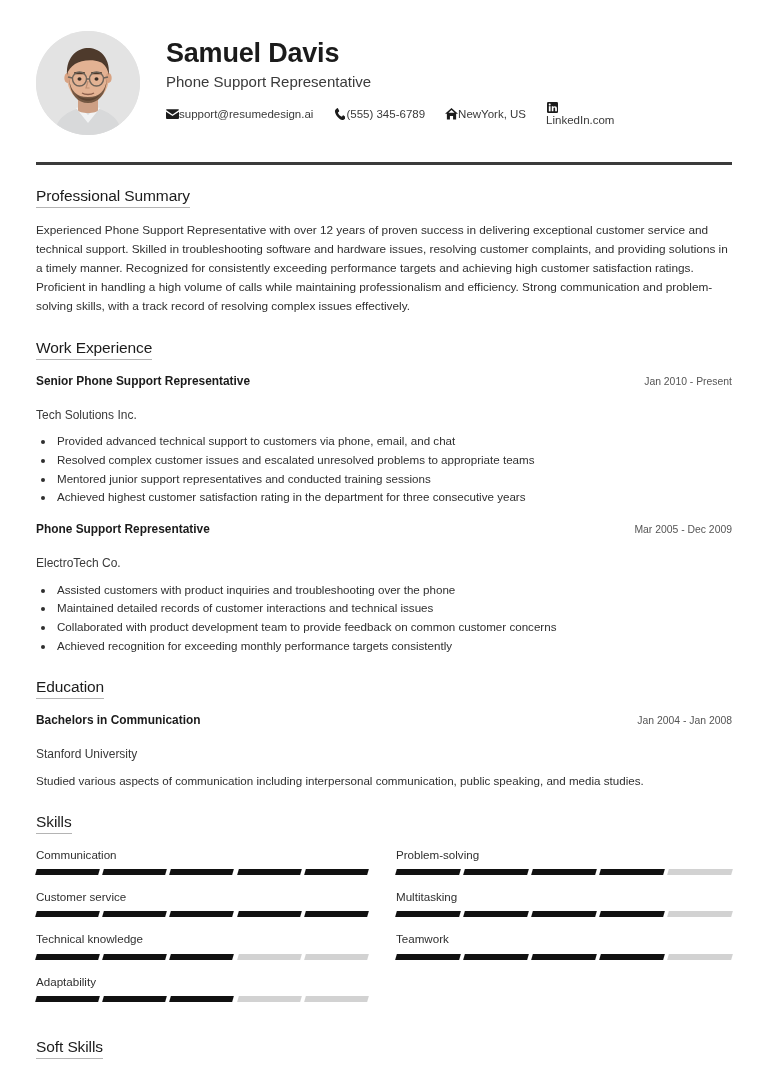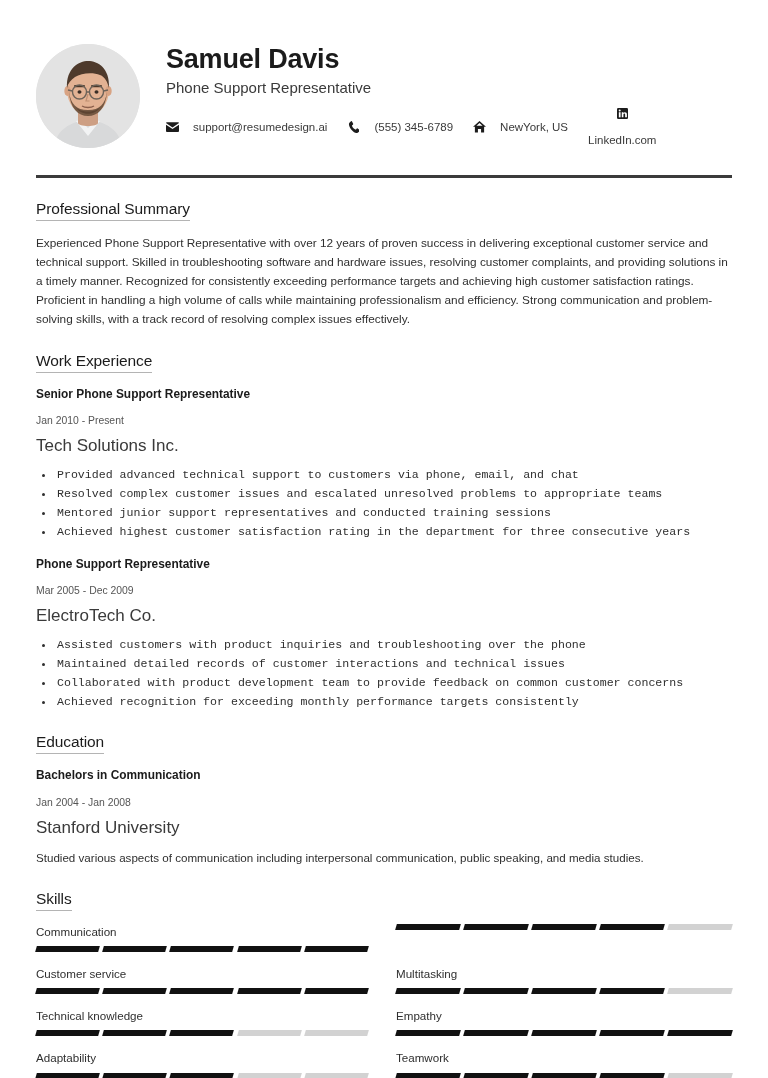--- a/index.html
+++ b/index.html
@@ -18,21 +18,21 @@
     width: 768px; height: 1078px;
     padding: 0 36px;
     background: #ffffff;
     position: relative;
   }
 
   
   .header {
     display: flex;
     align-items: center;
-    padding-top: 44px;
+    padding-top: 31px;
     padding-bottom: 0;
     gap: 26px;
   }
   .avatar-wrap {
     width: 104px; height: 104px;
     border-radius: 50%;
     background: #e2e2e2;
     overflow: hidden;
     flex: none;
     position: relative;
@@ -56,22 +56,22 @@
   .contacts {
     display: flex;
     align-items: center;
     flex-wrap: wrap;
     gap: 0;
     font-size: 11.5px;
     color: #3a3a3a;
   }
   .contact {
     display: inline-flex;
-    align-items: center;
-    gap: 14px;
+    align-items: flex-start;
+    gap: 0;
     margin-right: 20px;
     white-space: nowrap;
   }
   .contact:last-child { margin-right: 18px; flex-direction: column; }
   .contact .ci { display: inline-flex; width: 13px; height: 12px; align-items: center; justify-content: center; }
   .contact .ci svg { display: block; fill: #1c1c1c; }
 
   .head-rule {
     height: 3px;
     background: #3b3b3b;
@@ -100,45 +100,43 @@
   }
 
   
   .entry { margin-bottom: 14px; }
   .entry:last-child { margin-bottom: 0; }
   .entry-head {
     display: flex;
     align-items: baseline;
     justify-content: space-between;
     gap: 12px;
-    flex-direction: column;
   }
   .entry-role {
     font-size: 11.9px;
     font-weight: bold;
     color: #1b1b1b;
     line-height: 1.35;
   }
   .entry-date {
     font-size: 10.4px;
     color: #555555;
     white-space: nowrap;
     line-height: 1.35;
   }
   .entry-org {
-    font-size: 17px;
+    font-size: 12px;
     color: #3a3a3a;
     line-height: 1.45;
-    margin-top: 6px;
+    margin-top: 18px;
   }
   .bullets {
     margin: 8px 0 0 0;
     padding-left: 19px;
     list-style: disc;
-    font-family: Liberation Mono, monospace;
   }
   .bullets li {
     font-size: 11.6px;
     line-height: 1.62;
     color: #2f2f2f;
     padding-left: 2px;
   }
   .entry-desc {
     font-size: 11.6px;
     line-height: 1.6;
@@ -319,20 +317,21 @@
           <div class="skill-label">Communication</div>
           <div class="bar">
             <span class="seg on"></span>
             <span class="seg on"></span>
             <span class="seg on"></span>
             <span class="seg on"></span>
             <span class="seg on"></span>
           </div>
         </div>
         <div class="skill">
+          <div class="skill-label">Problem-solving</div>
           <div class="bar">
             <span class="seg on"></span>
             <span class="seg on"></span>
             <span class="seg on"></span>
             <span class="seg on"></span>
             <span class="seg"></span>
           </div>
         </div>
         <div class="skill">
           <div class="skill-label">Customer service</div>
@@ -358,46 +357,36 @@
           <div class="skill-label">Technical knowledge</div>
           <div class="bar">
             <span class="seg on"></span>
             <span class="seg on"></span>
             <span class="seg on"></span>
             <span class="seg"></span>
             <span class="seg"></span>
           </div>
         </div>
         <div class="skill">
-          <div class="skill-label">Empathy</div>
-          <div class="bar">
-            <span class="seg on"></span>
-            <span class="seg on"></span>
-            <span class="seg on"></span>
-            <span class="seg on"></span>
-            <span class="seg on"></span>
+          <div class="skill-label">Teamwork</div>
+          <div class="bar">
+            <span class="seg on"></span>
+            <span class="seg on"></span>
+            <span class="seg on"></span>
+            <span class="seg on"></span>
+            <span class="seg"></span>
           </div>
         </div>
         <div class="skill">
           <div class="skill-label">Adaptability</div>
           <div class="bar">
             <span class="seg on"></span>
             <span class="seg on"></span>
             <span class="seg on"></span>
             <span class="seg"></span>
-            <span class="seg"></span>
-          </div>
-        </div>
-        <div class="skill">
-          <div class="skill-label">Teamwork</div>
-          <div class="bar">
-            <span class="seg on"></span>
-            <span class="seg on"></span>
-            <span class="seg on"></span>
-            <span class="seg on"></span>
             <span class="seg"></span>
           </div>
         </div>
       </div>
   </div>
 
   <div class="section">
     <h2 class="section-title">Soft Skills</h2>
     
   </div>

